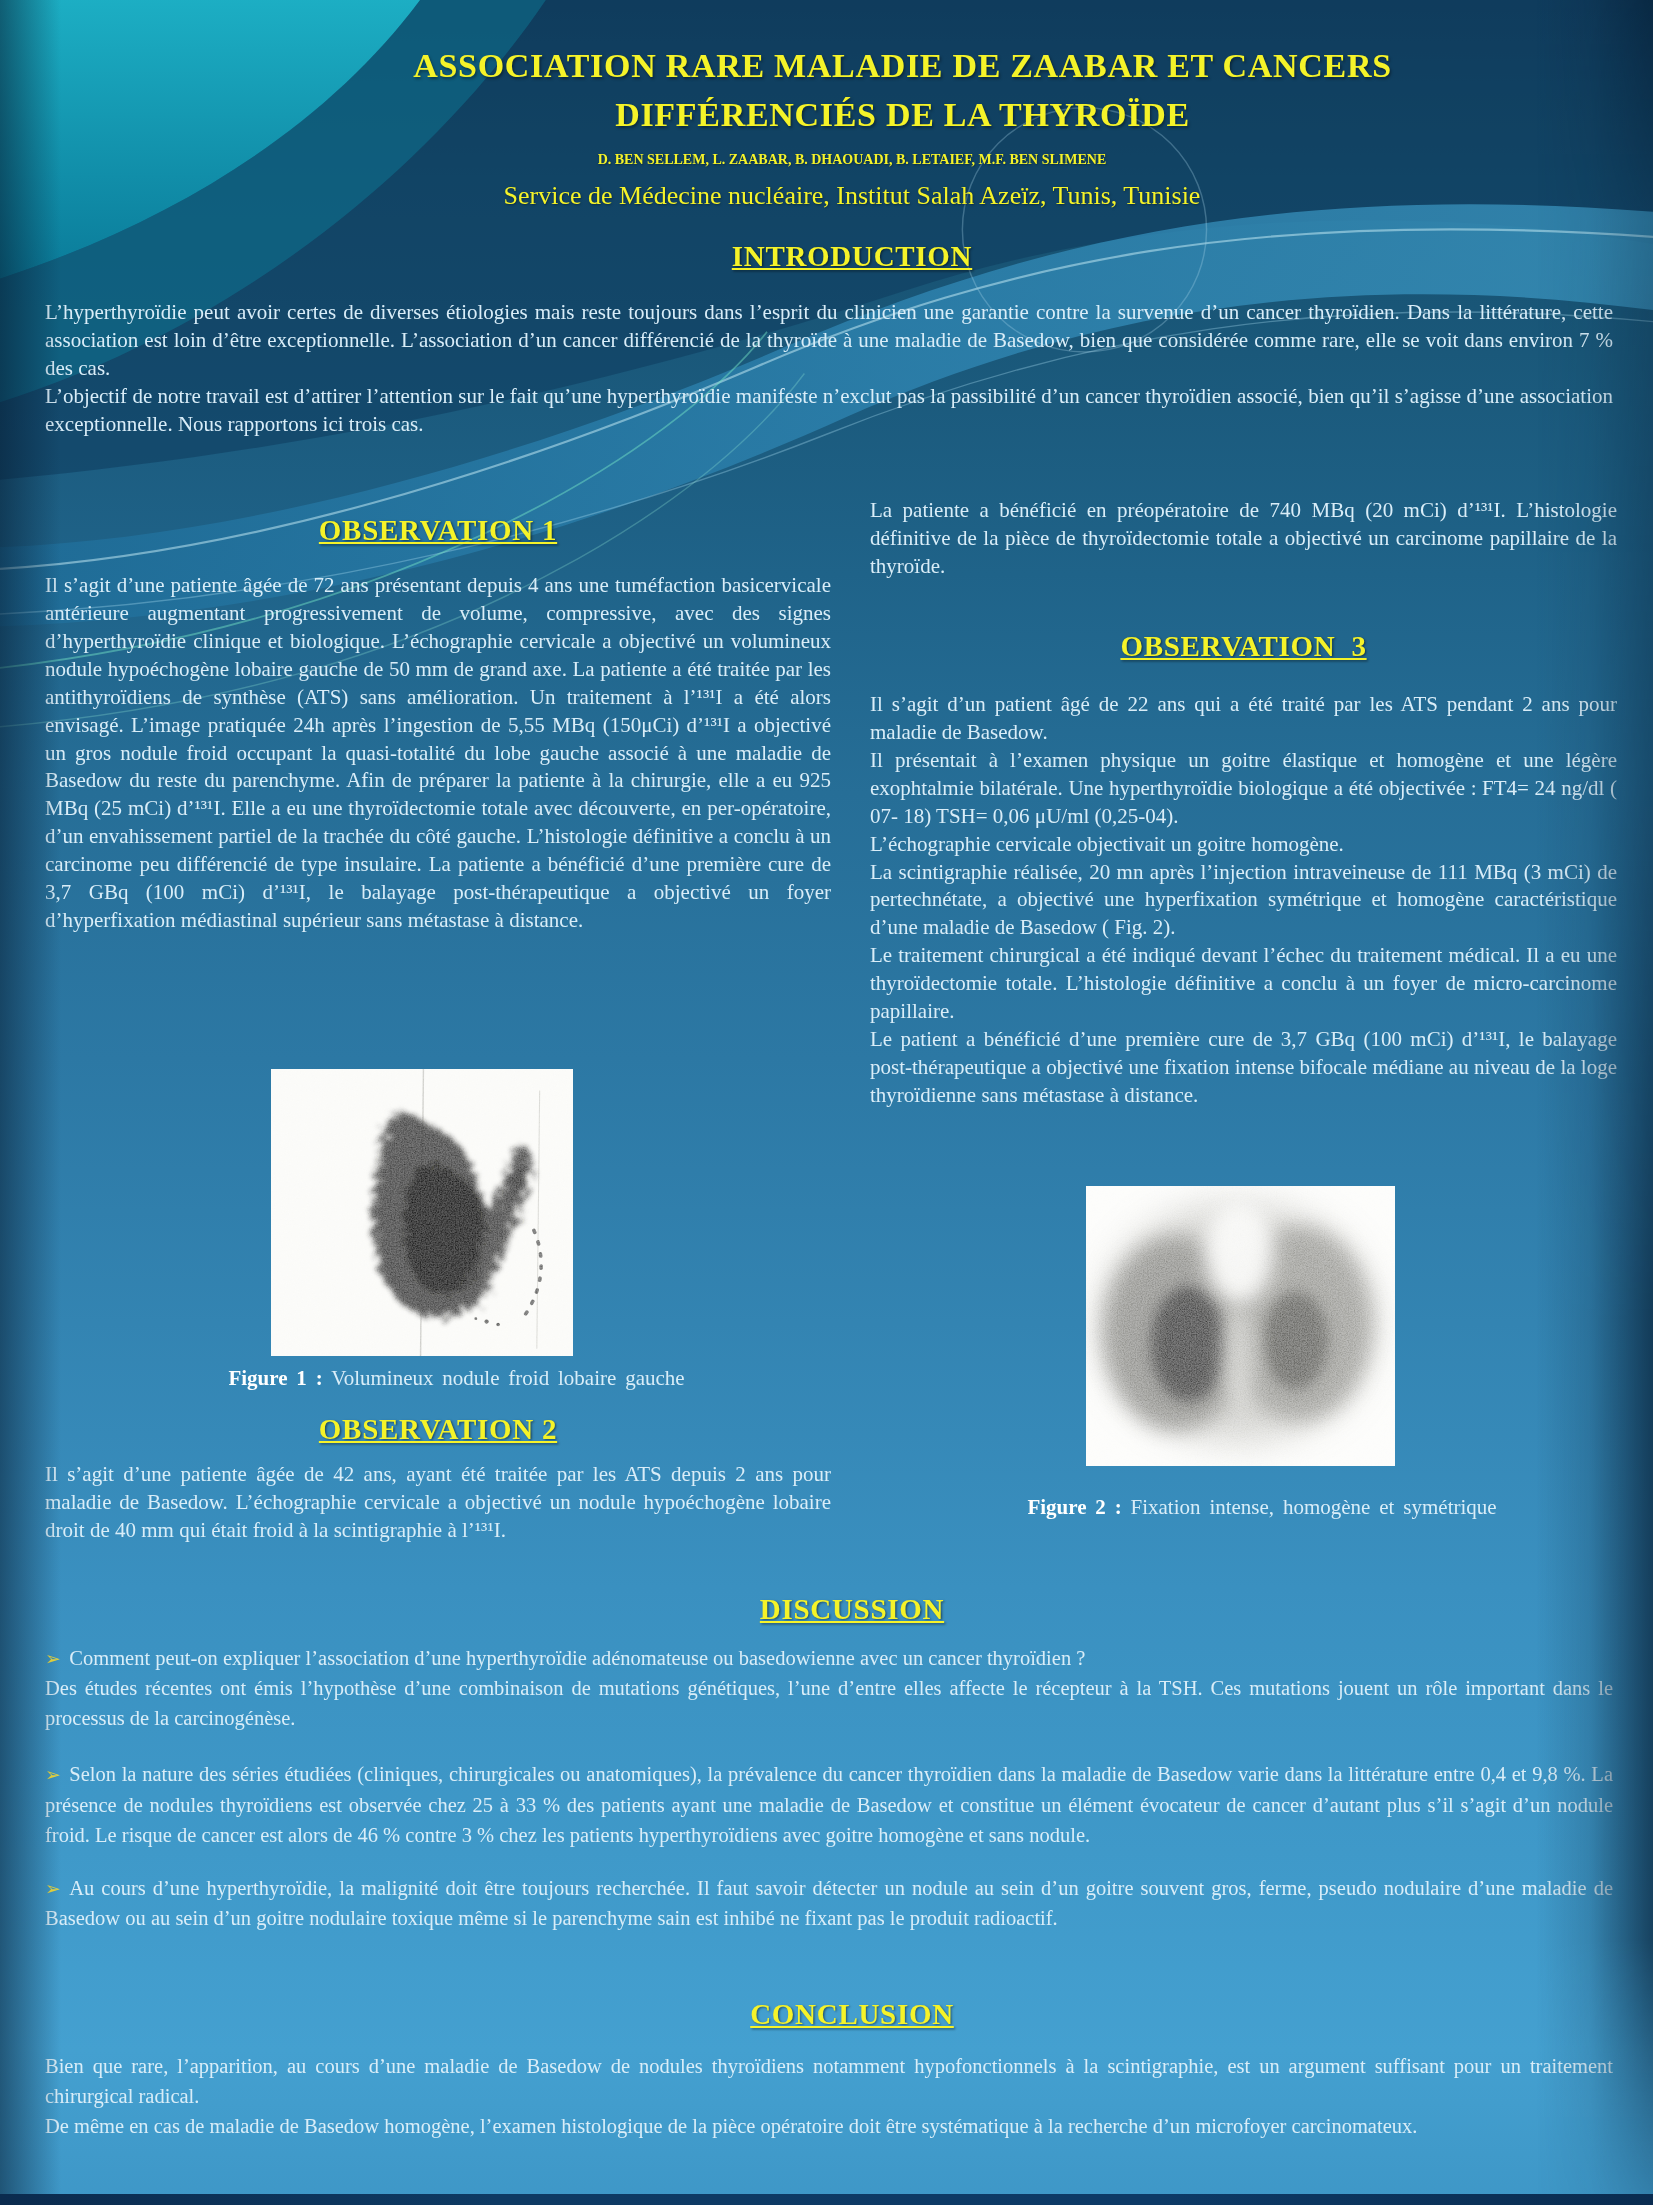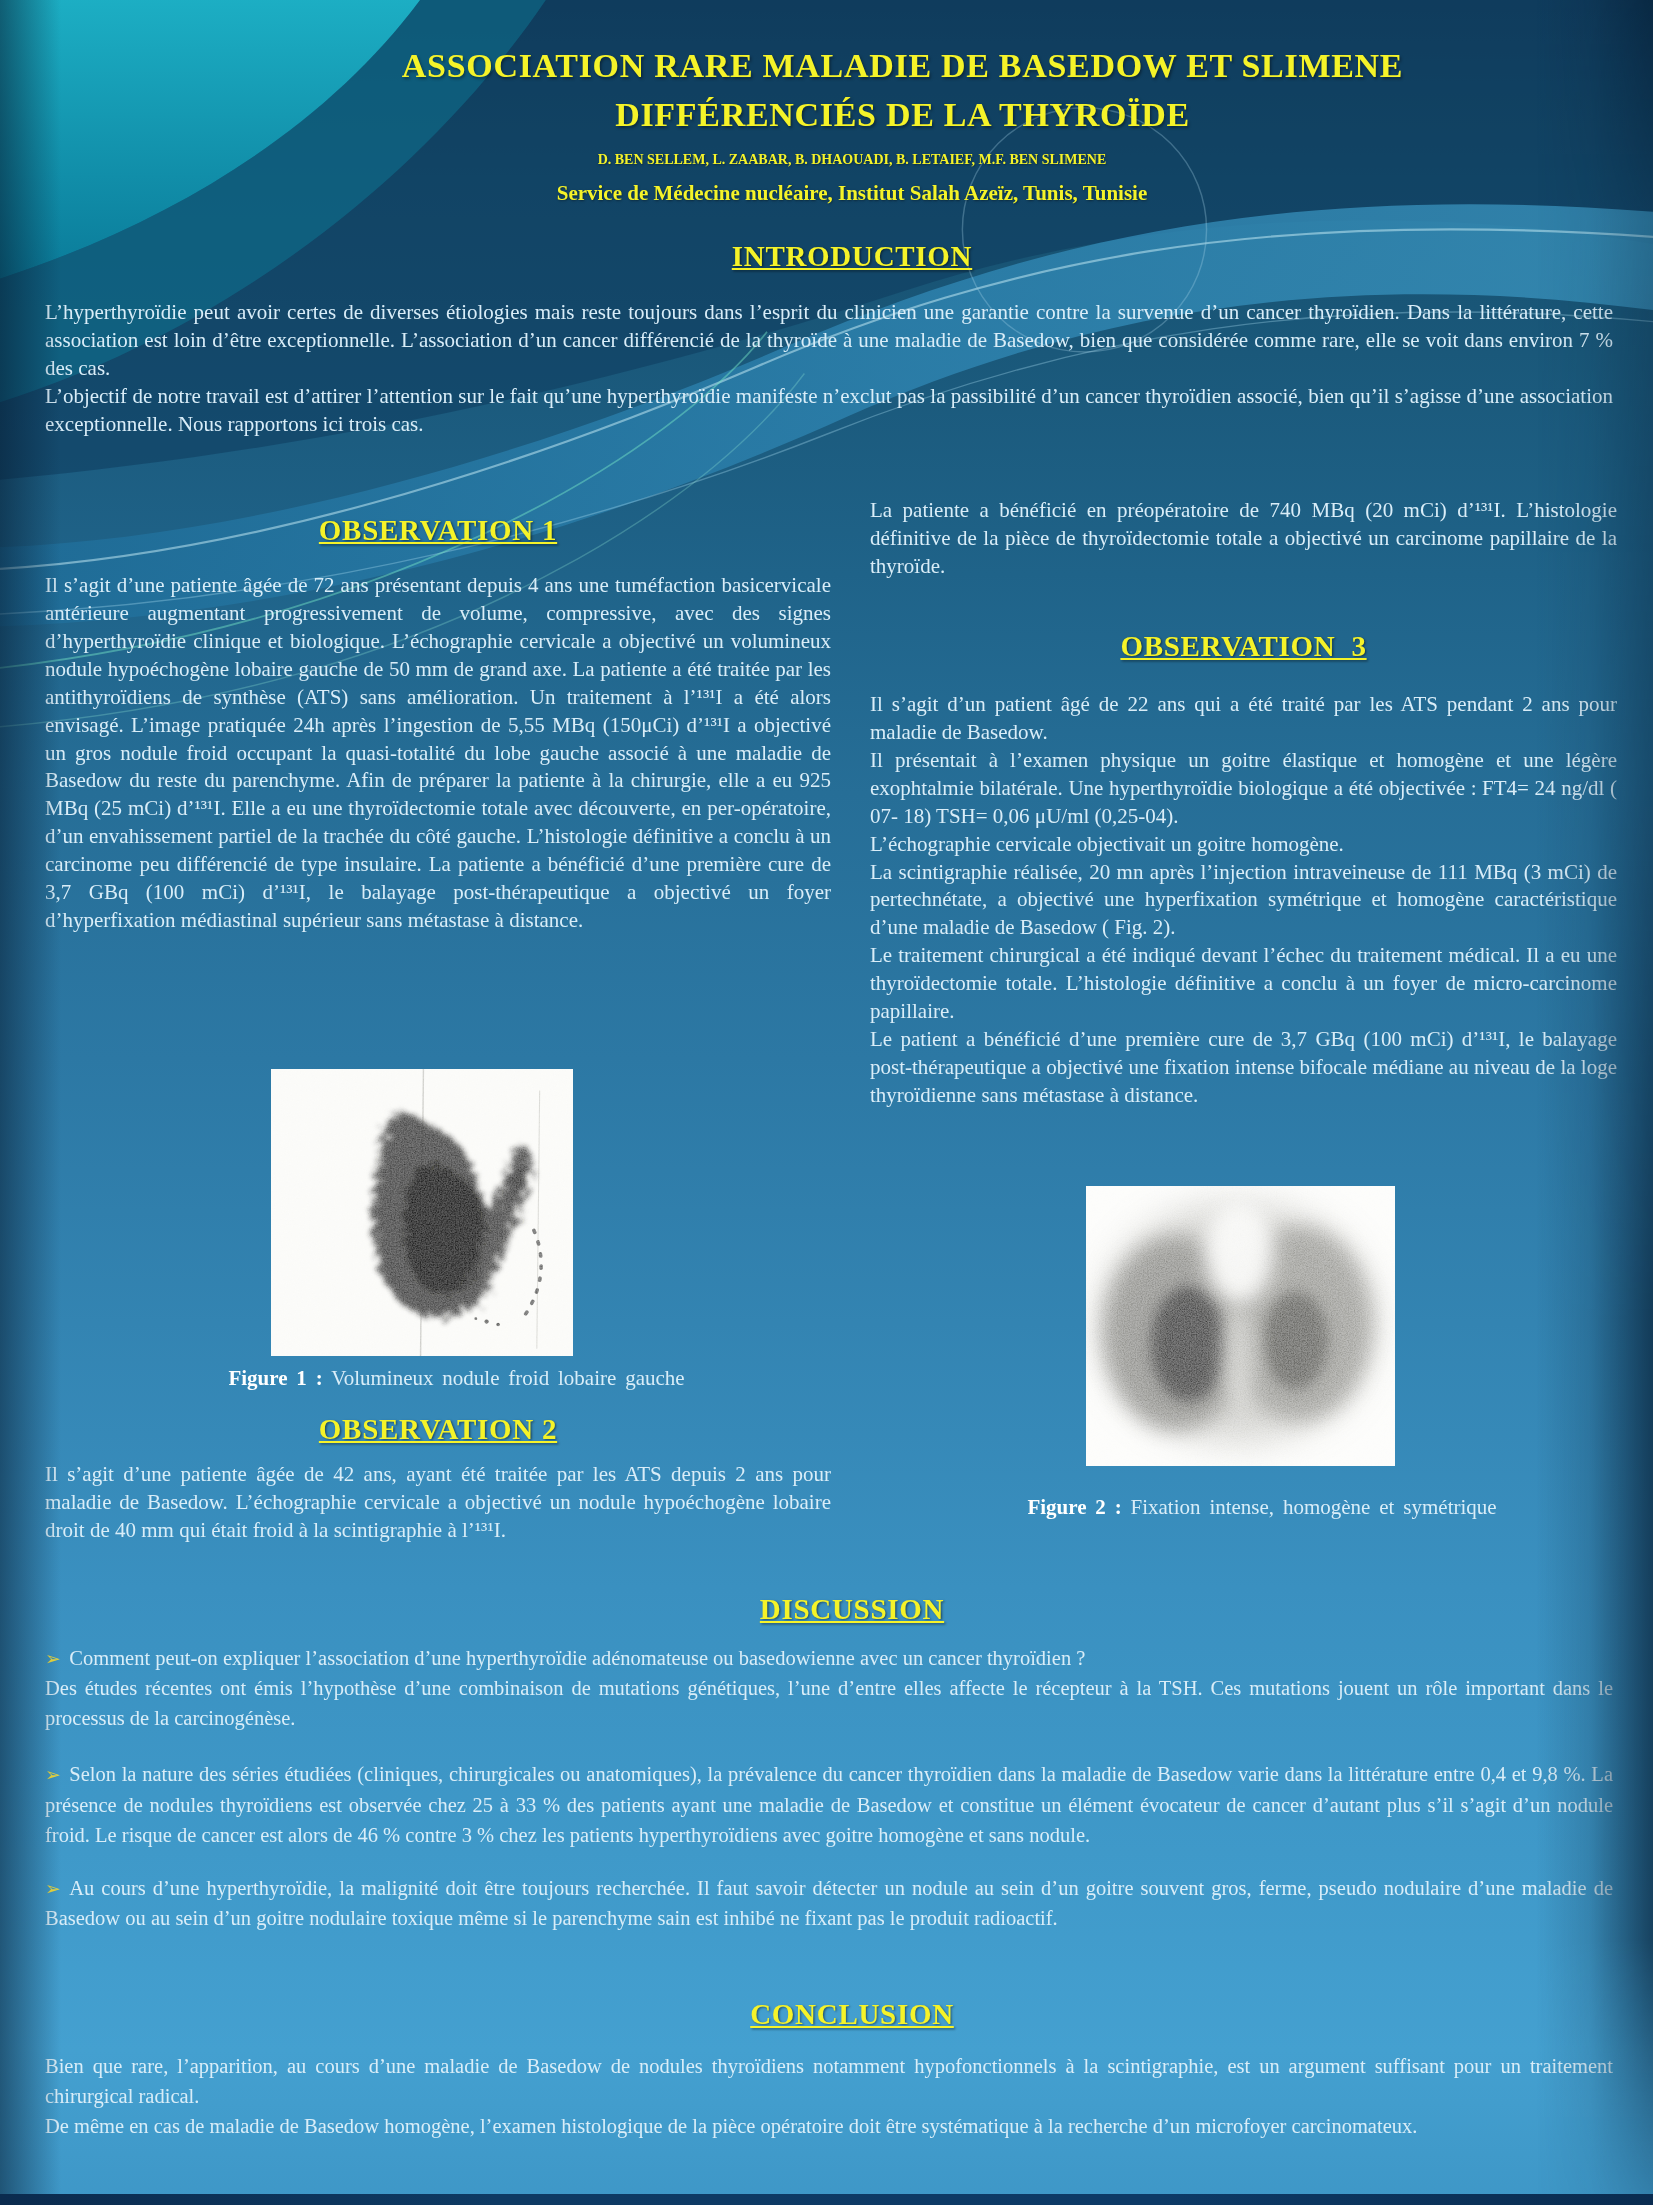--- a/index.html
+++ b/index.html
@@ -19,21 +19,21 @@
             mask-image:linear-gradient(180deg,rgba(0,0,0,.85) 0%,rgba(0,0,0,.35) 10%,rgba(0,0,0,.6) 35%,#000 60%,#000 88%,rgba(0,0,0,.25) 100%);}
   .bottom-strip{position:absolute;bottom:0;left:0;width:100%;height:10.8px;
     background:linear-gradient(90deg,#0b2b4e,#0e3a63 30%,#0d3a66 70%,#0a2c50);}
   .yellow{color:#f5f329;}
   .title{
     left:151px;top:42px;width:1503px;text-align:center;
     font-size:34px;font-weight:700;line-height:1.44;letter-spacing:0.7px;
     text-shadow:1.4px 2.2px 2.9px rgba(0,0,0,.4);
   }
   .authors{left:50px;top:152px;width:1604px;text-align:center;font-size:14px;font-weight:700;text-shadow:0.7px 1.4px 2.2px rgba(0,0,0,.4);}
-  .affiliation{left:50px;top:181px;width:1604px;text-align:center;font-size:21px;font-weight:700;text-shadow:0.7px 1.4px 2.2px rgba(0,0,0,.4);}
+  .affiliation{left:50px;top:181px;width:1604px;text-align:center;font-size:26px;font-weight:400;text-shadow:0.7px 1.4px 2.2px rgba(0,0,0,.4);}
   .h-section{
     font-size:29px;font-weight:700;text-align:center;letter-spacing:0.7px;
     text-shadow:1.4px 1.4px 2.2px rgba(0,0,0,.45);white-space:pre;text-decoration:underline;
   }
   .body-text{color:#d9edf8;font-size:21px;line-height:1.33;text-align:justify;}
   .body-text p{margin:0;}
   .disc-text{color:#d9edf8;font-size:20.5px;line-height:1.47;text-align:justify;}
   .disc-text p{margin:0;}
   .figure-box{background:#fafaf7;}
   .caption{color:#d9edf8;font-size:21px;text-align:center;word-spacing:3.6px;}
@@ -62,21 +62,21 @@
     <path d="M585,0 L760,0 C600,235 330,455 0,560 L0,388 C245,308 455,175 585,0 Z" fill="#0e7e9b" opacity="0.45"></path>
     <path d="M2303,295 C1800,255 1450,330 1100,480 C750,632 350,748 0,762 L0,872 C420,858 820,742 1180,580 C1540,420 1900,378 2303,432 Z" fill="url(#bandG)" opacity="0.78"></path>
     <path d="M2303,330 C1750,290 1400,362 1050,512 C700,662 330,772 0,792" stroke="rgba(205,242,250,0.5)" stroke-width="3" fill="none"></path>
     <path d="M2303,448 C1850,405 1500,465 1150,605 C820,735 420,835 0,855" stroke="rgba(170,222,240,0.35)" stroke-width="2" fill="none"></path>
     <path d="M0,930 C260,900 520,828 760,700 C905,622 1010,535 1068,462" stroke="rgba(120,232,200,0.45)" stroke-width="2.5" fill="none"></path>
     <path d="M0,1012 C300,986 565,912 805,778 C960,690 1060,600 1120,520" stroke="rgba(150,236,215,0.28)" stroke-width="2" fill="none"></path>
     <circle cx="1510" cy="320" r="170" fill="none" stroke="rgba(172,216,236,0.3)" stroke-width="2"></circle>
   </svg>
 
   <div class="abs title yellow">
-    <div>ASSOCIATION RARE MALADIE DE BASEDOW ET SLIMENE</div>
+    <div>ASSOCIATION RARE MALADIE DE ZAABAR ET CANCERS</div>
     <div>DIFFÉRENCIÉS DE LA THYROÏDE</div>
   </div>
   <div class="abs authors yellow">D. BEN SELLEM, L. ZAABAR, B. DHAOUADI, B. LETAIEF, M.F. BEN SLIMENE</div>
   <div class="abs affiliation yellow">Service de Médecine nucléaire,  Institut Salah Azeïz, Tunis, Tunisie</div>
 
   <div class="abs h-section yellow" style="left:50px;top:240px;width:1604px;">INTRODUCTION</div>
   <div class="abs body-text" style="left:45px;top:299px;width:1568px;">
     <p>L’hyperthyroïdie  peut  avoir certes de  diverses étiologies mais reste toujours dans l’esprit du clinicien une garantie contre la survenue d’un cancer thyroïdien. Dans la littérature, cette association est loin d’être exceptionnelle. L’association d’un cancer différencié de la thyroïde à une maladie de Basedow, bien que considérée comme rare, elle se voit dans environ 7 % des cas.</p>
     <p>L’objectif de notre travail est d’attirer l’attention sur le fait qu’une hyperthyroïdie manifeste n’exclut pas la passibilité d’un cancer thyroïdien associé, bien qu’il s’agisse d’une association exceptionnelle. Nous rapportons ici trois cas.</p>
   </div>

